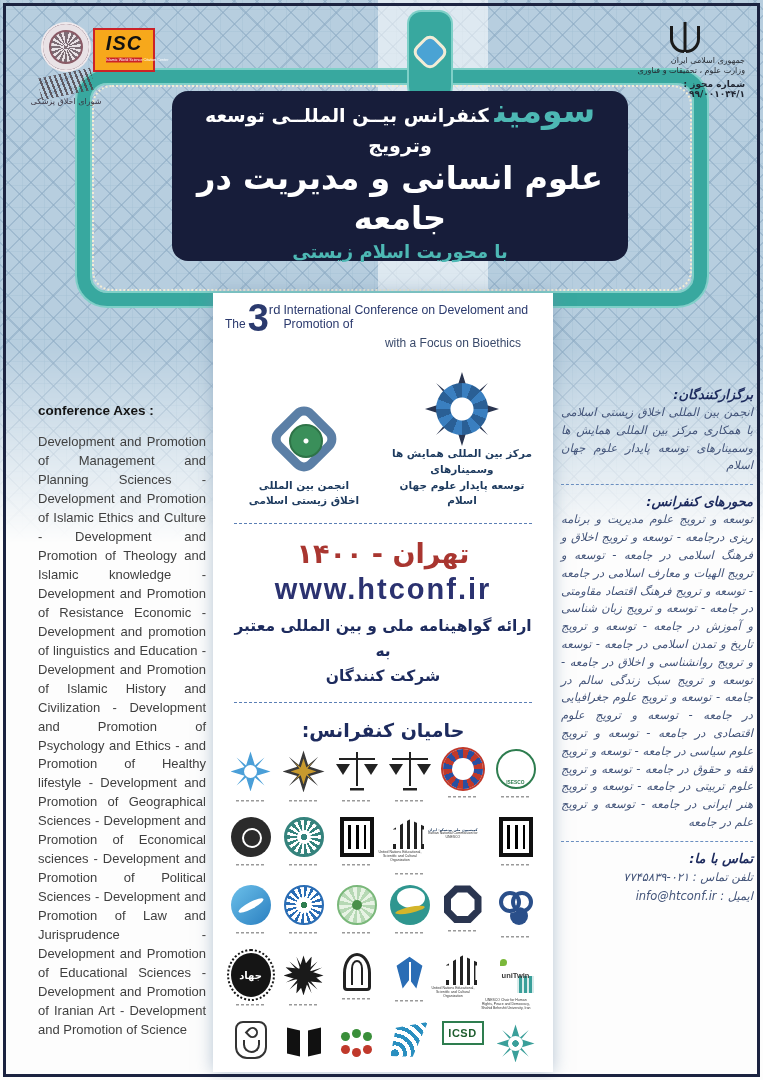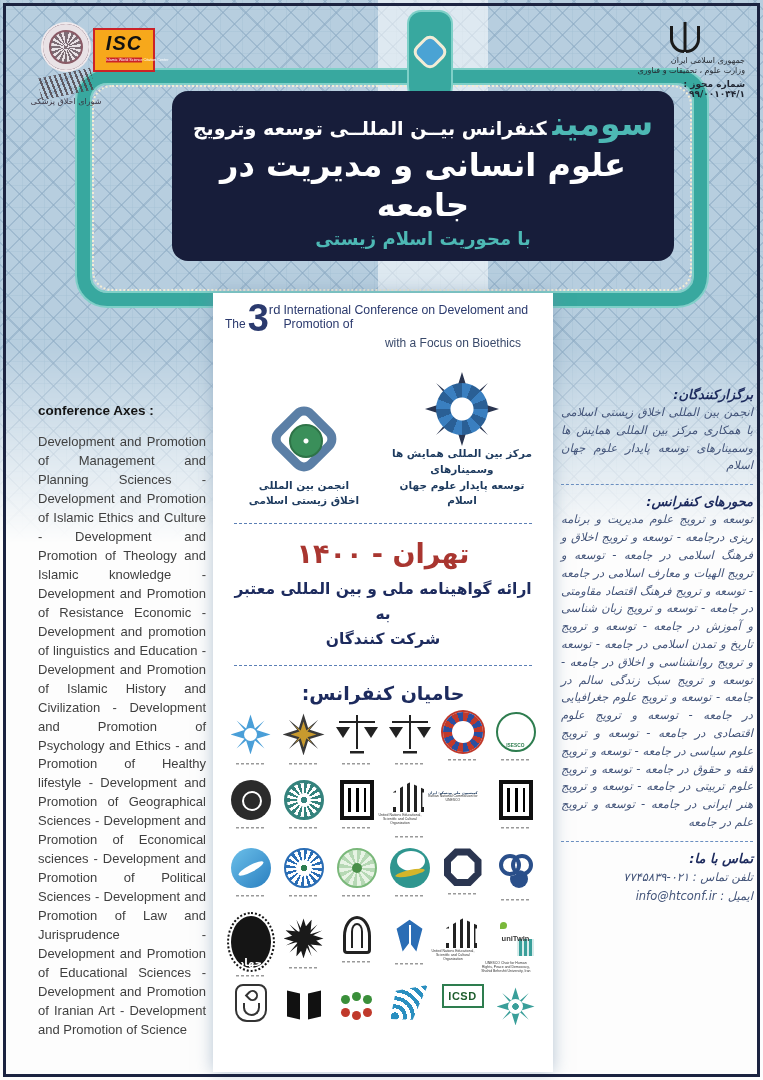--- a/index.html
+++ b/index.html
@@ -49,21 +49,21 @@
   .ornament{position:absolute;left:77px;top:70px;width:604px;height:210px;border:13px solid #38a89f;
     border-radius:30px;box-shadow:0 0 0 2px #7fd0c8, inset 0 0 0 2px #7fd0c8;z-index:5;}
   .ornament:before{content:"";position:absolute;inset:2px;border:2px dotted #f2ecd6;border-radius:20px;}
   .medallion{position:absolute;width:30px;height:30px;background:#4aa3d4;border:3px solid #2a7fb5;
     border-radius:28%;transform:rotate(45deg);z-index:6;}
   .med-left{left:198px;top:158px;} .med-right{left:532px;top:158px;}
   .top-orn{position:absolute;left:409px;top:12px;width:42px;height:92px;background:#38a89f;
     border-radius:12px 12px 18px 18px;z-index:6;box-shadow:0 0 0 2px #7fd0c8;}
   .top-orn:after{content:"";position:absolute;left:50%;top:26px;width:22px;height:22px;background:#4aa3d4;
     border:3px solid #f2ecd6;border-radius:30%;transform:translateX(-50%) rotate(45deg);}
-  .banner{position:absolute;left:172px;top:91px;width:502px;height:170px;background:#171d3a;
+  .banner{position:absolute;left:172px;top:91px;width:456px;height:170px;background:#171d3a;
     border-radius:16px;z-index:8;display:flex;flex-direction:column;justify-content:center;
     align-items:center;text-align:center;padding:6px 8px;box-sizing:border-box;}
   .banner-l1{direction:rtl;color:#fff;font-size:19px;font-weight:bold;line-height:1.3;}
   .banner-hl{color:#4db8b4;font-size:33px;font-weight:bold;margin-left:6px;}
   .banner-l2{direction:rtl;color:#fff;font-size:32px;font-weight:bold;line-height:1.25;}
   .banner-l3{direction:rtl;color:#4db8b4;font-size:18px;font-weight:bold;margin-top:3px;}
 
   
   .panel{position:absolute;left:213px;top:293px;width:340px;height:779px;background:#fff;
     box-shadow:0 0 16px rgba(110,140,170,.5);z-index:9;display:flex;flex-direction:column;
@@ -161,21 +161,21 @@
   .k-swoosh-yellow:before{content:"";position:absolute;left:7px;top:3px;width:28px;height:20px;background:#fff;border-radius:50%;}
   .k-swoosh-yellow:after{content:"";position:absolute;left:5px;top:22px;width:30px;height:6px;background:#d4b52a;
     border-radius:50%;transform:rotate(-12deg);}
   .k-knot-navy{width:38px;height:38px;background:#2a3550;
     clip-path:polygon(30% 0,70% 0,100% 30%,100% 70%,70% 100%,30% 100%,0 70%,0 30%);}
   .k-knot-navy:after{content:"";position:absolute;inset:7px;background:#fff;
     clip-path:polygon(30% 0,70% 0,100% 30%,100% 70%,70% 100%,30% 100%,0 70%,0 30%);}
   .k-knot-blue:before{content:"";position:absolute;left:5px;top:6px;width:14px;height:14px;border:4px solid #2a4f8a;
     border-radius:50%;box-shadow:9px 14px 0 -2px #2a4f8a;}
   .k-knot-blue:after{content:"";position:absolute;right:5px;top:6px;width:14px;height:14px;border:4px solid #2a4f8a;border-radius:50%;}
-  .k-jahad{width:40px;height:52px;border-radius:50%;background:#151515;outline:2px dotted #151515;outline-offset:2px;align-items:flex-end;}
+  .k-jahad{width:40px;height:44px;border-radius:50%;background:#151515;outline:2px dotted #151515;outline-offset:2px;}
   .k-jahad .sp-label{color:#fff;font-size:10px;font-weight:bold;}
   .k-burst-black:before{content:"";position:absolute;inset:2px;background:#1a1a1a;
     clip-path:polygon(50% 0%,61% 35%,85% 15%,65% 39%,100% 50%,65% 61%,85% 85%,61% 65%,50% 100%,39% 65%,15% 85%,35% 61%,0% 50%,35% 39%,15% 15%,39% 35%);}
   .k-burst-black:after{content:"";position:absolute;inset:2px;background:#1a1a1a;transform:rotate(22.5deg);
     clip-path:polygon(50% 0%,61% 35%,85% 15%,65% 39%,100% 50%,65% 61%,85% 85%,61% 65%,50% 100%,39% 65%,15% 85%,35% 61%,0% 50%,35% 39%,15% 15%,39% 35%);}
   .k-arch{width:28px;height:38px;border:3px solid #222;box-sizing:border-box;
     border-radius:14px 14px 4px 4px / 20px 20px 4px 4px;}
   .k-arch:after{content:"";position:absolute;inset:4px 5px 3px 5px;border:2px solid #222;border-bottom:none;
     border-radius:10px 10px 0 0 / 14px 14px 0 0;}
   .k-azad{width:40px;height:40px;}
@@ -278,20 +278,21 @@
         <div class="flower"></div>
         <div class="org-cap fa">
           <div>مرکز بین المللی همایش ها وسمینارهای</div>
           <div>توسعه پایدار علوم جهان اسلام</div>
         </div>
       </div>
     </div>
 
     <div class="divider"></div>
     <div class="city fa">تهران - ۱۴۰۰</div>
+    <div class="site">www.htconf.ir</div>
     <div class="cert fa">
       <div>ارائه گواهینامه ملی و بین المللی معتبر به</div>
       <div>شرکت کنندگان</div>
     </div>
     <div class="divider"></div>
     <div class="sponsors-head fa">حامیان کنفرانس:</div>
     <div class="grid">
         <div class="sp-tile">
           <div class="sp-logo k-flower8-blue"></div>
           <div class="sp-cap"></div>

